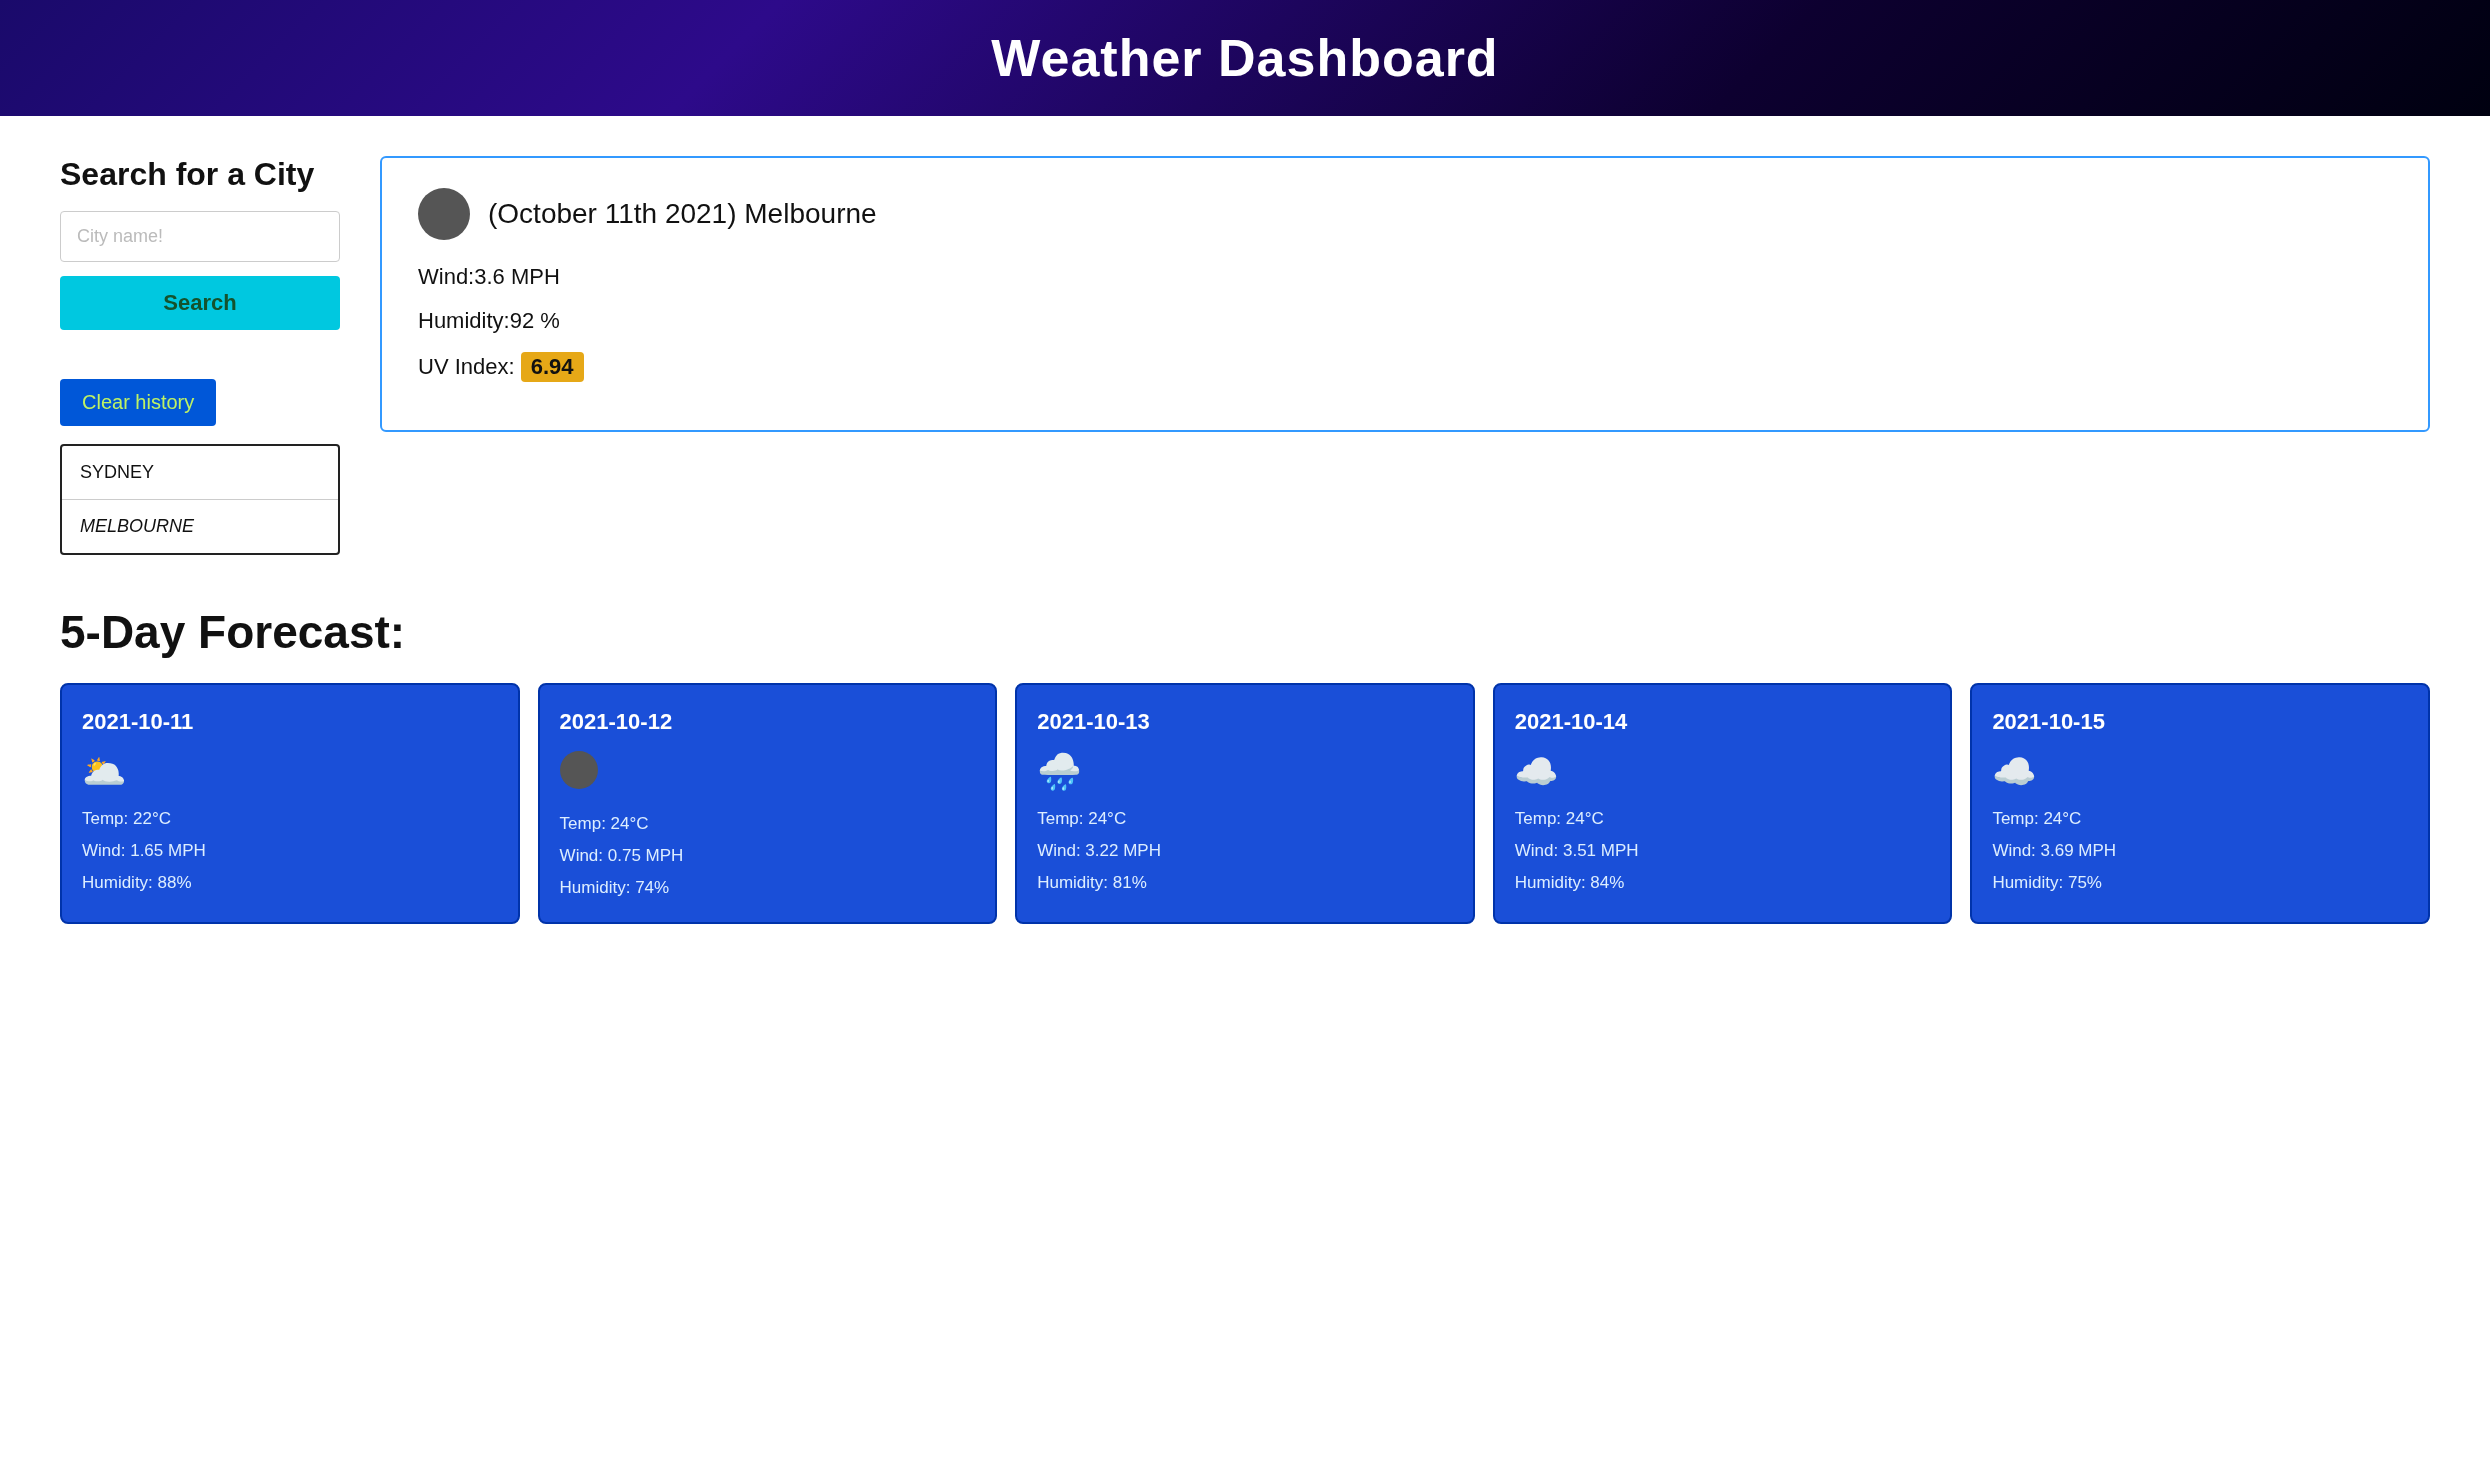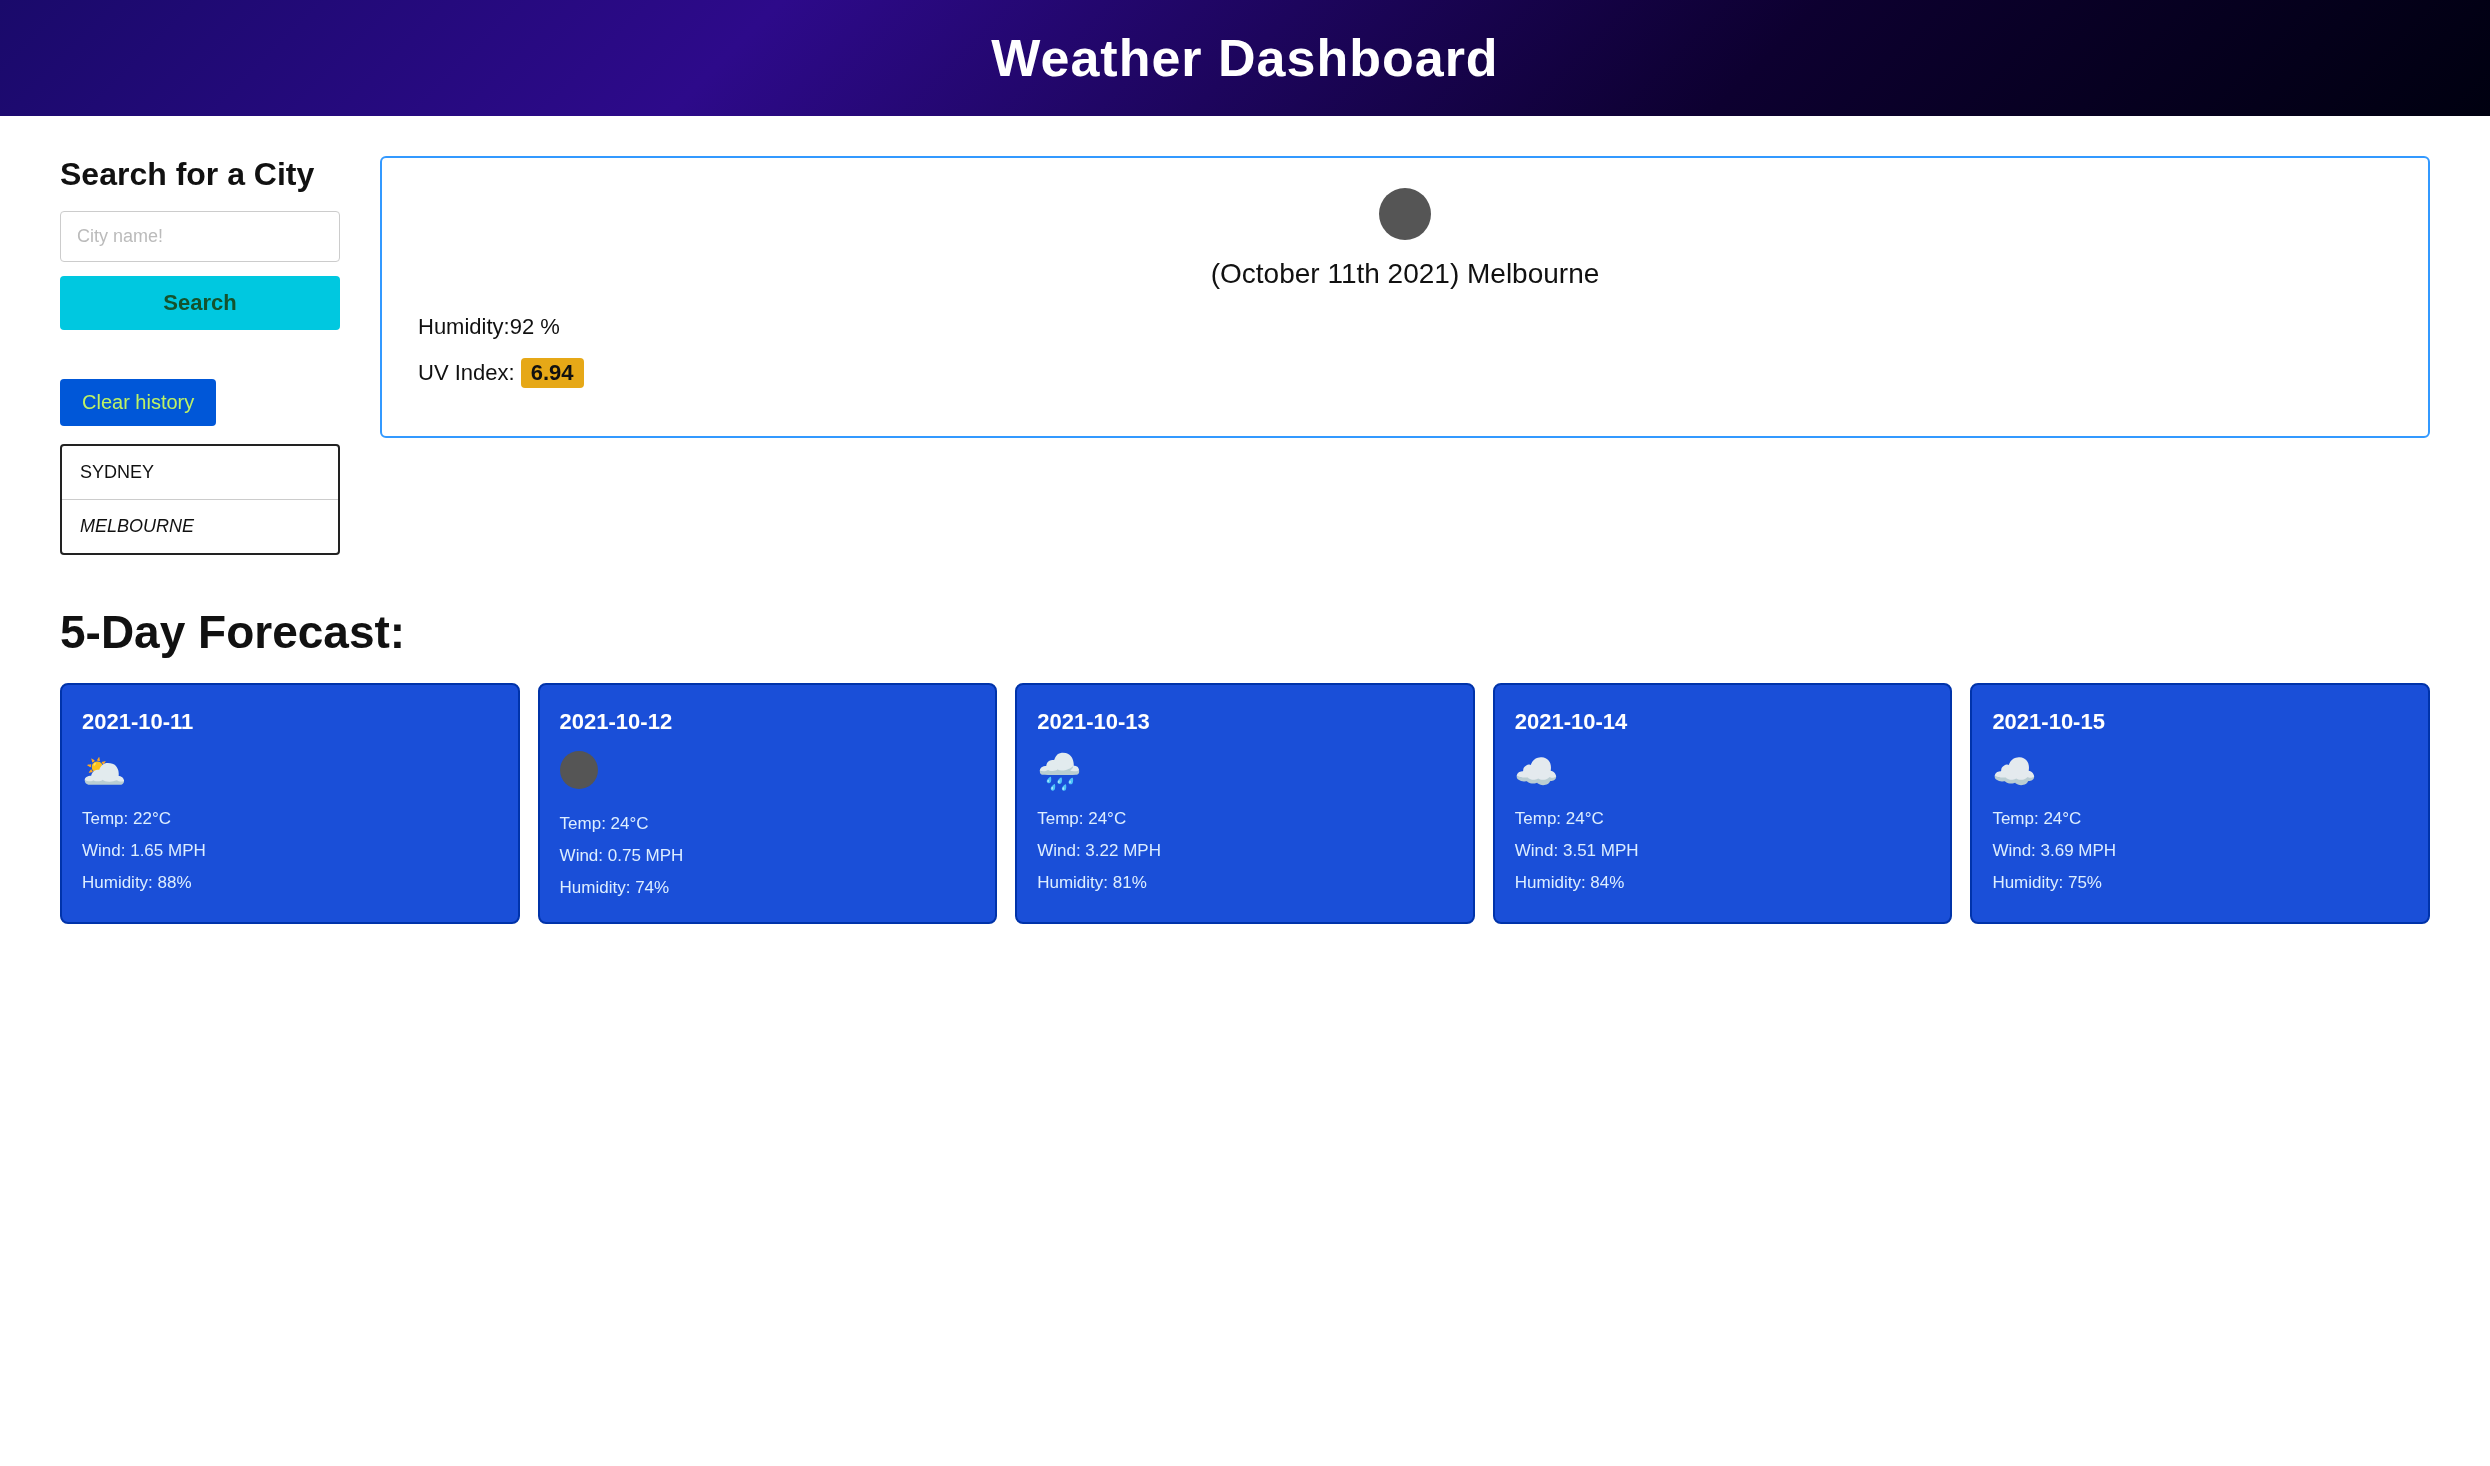--- a/index.html
+++ b/index.html
@@ -96,21 +96,20 @@
       border: 2px solid #3399ff;
       border-radius: 6px;
       padding: 30px 36px;
       min-height: 220px;
     }
     .weather-card-header {
       display: flex;
       align-items: center;
       gap: 18px;
       margin-bottom: 24px;
-      flex-direction: column;
     }
     .weather-icon-circle {
       width: 52px;
       height: 52px;
       background: #555;
       border-radius: 50%;
       flex-shrink: 0;
     }
     .weather-card-title {
       font-size: 28px;
@@ -188,20 +187,21 @@
       <div class="history-item">SYDNEY</div>
       <div class="history-item">MELBOURNE</div>
     </div>
   </aside>
 
   <div class="weather-card">
     <div class="weather-card-header">
       <div class="weather-icon-circle"></div>
       <span class="weather-card-title">(October 11th 2021) Melbourne</span>
     </div>
+    <div class="weather-info-row">Wind:3.6 MPH</div>
     <div class="weather-info-row">Humidity:92 %</div>
     <div class="weather-info-row">
       <span>UV Index: </span><span class="uv-badge">6.94</span>
     </div>
   </div>
 
 </div>
 
 <section class="forecast-section">
   <h2 class="forecast-title">5-Day Forecast:</h2>

